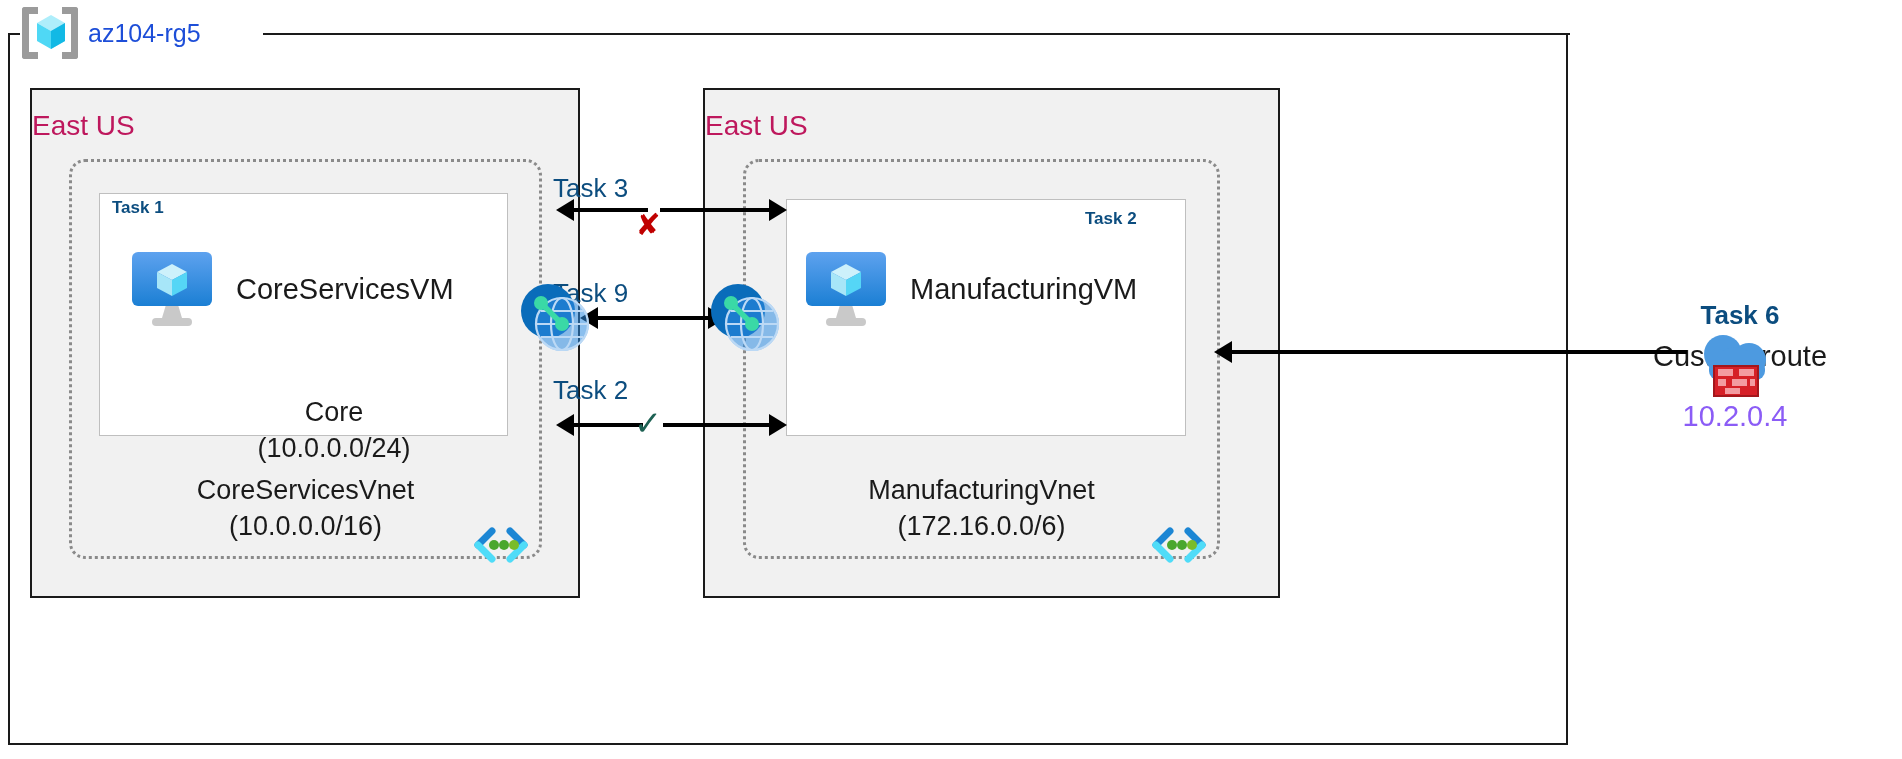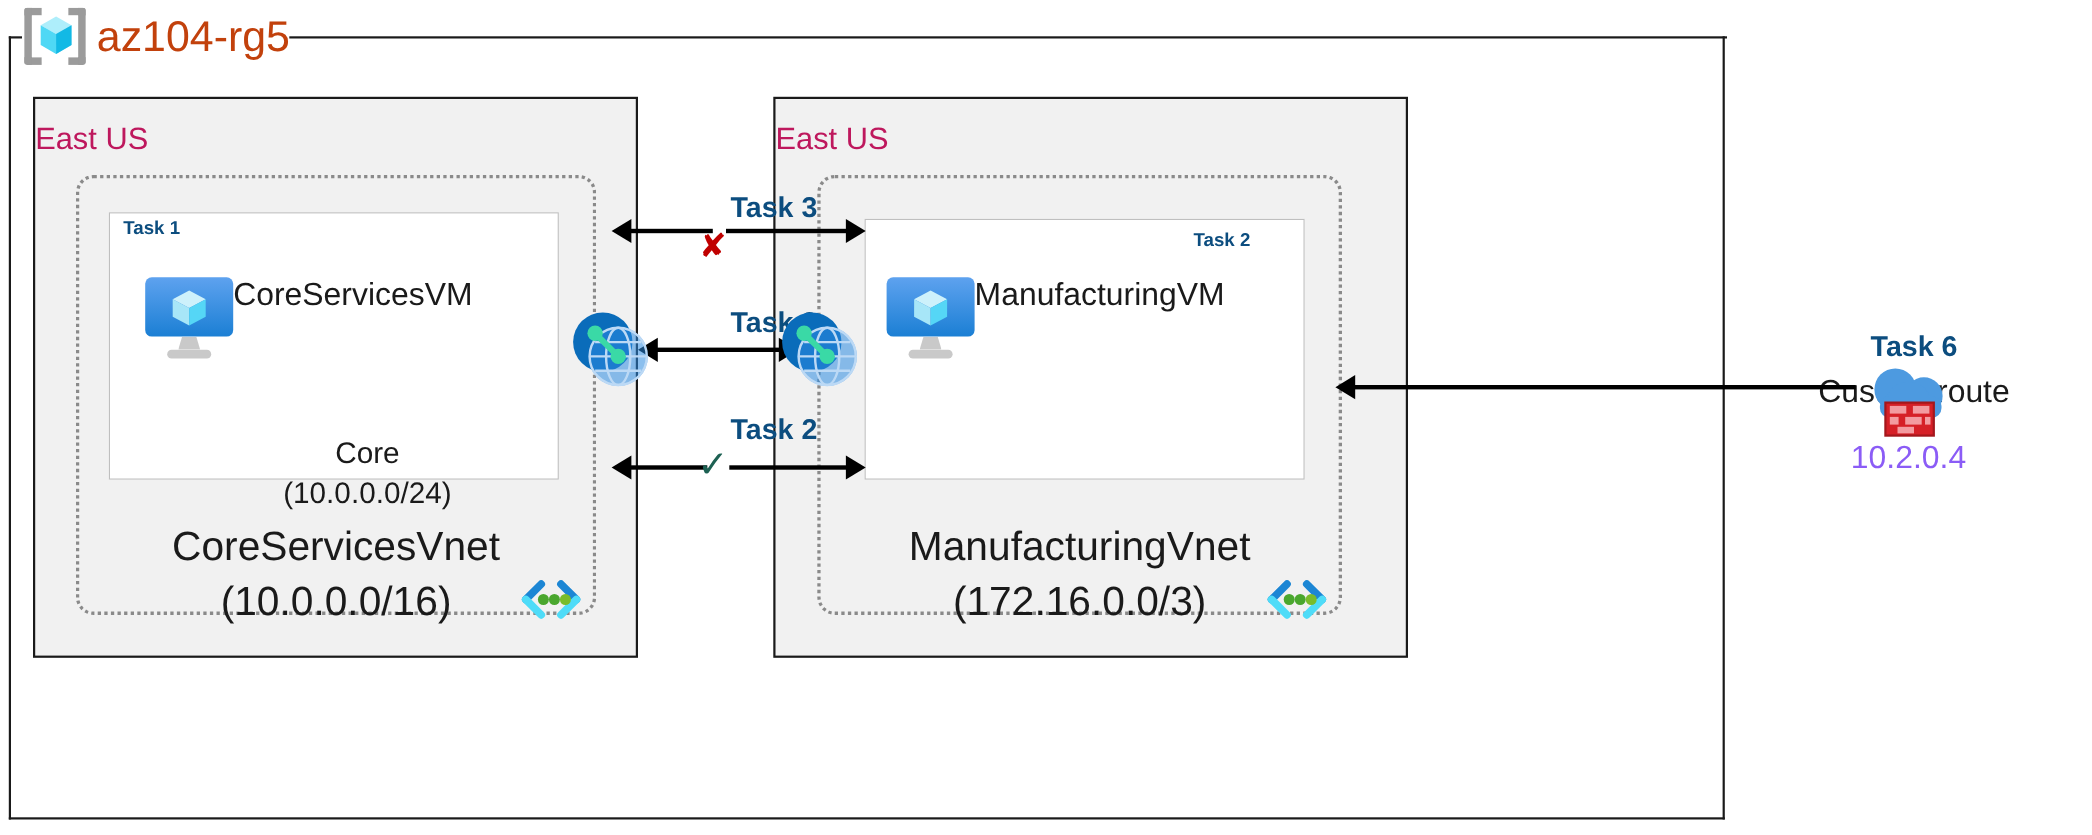--- a/index.html
+++ b/index.html
@@ -8,64 +8,64 @@
 
   .canvas{position:absolute;inset:0;}
 
   
   .rg-frame{position:absolute;left:8px;top:33px;width:1560px;height:712px;
             border:2px solid #1a1a1a;border-top:none;box-sizing:border-box;}
   .rg-top-left{position:absolute;left:8px;top:33px;width:12px;height:2px;background:#1a1a1a;}
   .rg-top-right{position:absolute;left:263px;top:33px;width:1307px;height:2px;background:#1a1a1a;}
 
   .rg-label{position:absolute;left:22px;top:5px;display:flex;align-items:center;gap:10px;height:56px;}
-  .rg-name{font-size:39px;color:#c2410c;line-height:1;white-space:nowrap;}
+  .rg-name{font-size:25px;color:#1d4ed8;line-height:1;white-space:nowrap;}
 
   
   .rg-icon{position:relative;width:56px;height:52px;}
   .rg-icon .brk{position:absolute;top:0;width:16px;height:52px;}
   .rg-icon .brk.l{left:0;border-left:7px solid #9b9b9b;border-top:7px solid #9b9b9b;
                   border-bottom:7px solid #9b9b9b;border-radius:3px 0 0 3px;box-sizing:border-box;}
   .rg-icon .brk.r{right:0;border-right:7px solid #9b9b9b;border-top:7px solid #9b9b9b;
                   border-bottom:7px solid #9b9b9b;border-radius:0 3px 3px 0;box-sizing:border-box;}
   .rg-icon svg{position:absolute;left:14px;top:7px;}
 
   
   .region{position:absolute;background:#f1f1f1;border:2px solid #1a1a1a;box-sizing:border-box;}
   .region-title{position:absolute;left:0;right:0;top:20px;text-align:left;
                 font-size:28px;color:#be185d;}
 
   
   .vnet{position:absolute;border:3px dotted #8a8a8a;border-radius:16px;box-sizing:border-box;}
-  .vnet-label{position:absolute;left:0;right:0;text-align:center;font-size:37px;
+  .vnet-label{position:absolute;left:0;right:0;text-align:center;font-size:27px;
               color:#1a1a1a;line-height:1.35;}
 
   
   .subnet{position:absolute;background:#ffffff;border:1.5px solid #bfbfbf;box-sizing:border-box;}
   .task-tag{position:absolute;font-size:17px;font-weight:bold;color:#0c4d7f;white-space:nowrap;}
   .subnet-net{position:absolute;left:0;right:0;text-align:center;font-size:27px;
               color:#1a1a1a;line-height:1.35;}
 
   
-  .vm-row{position:absolute;display:flex;align-items:flex-start;}
+  .vm-row{position:absolute;display:flex;align-items:center;gap:24px;}
   .vm-name{font-size:29px;color:#1a1a1a;white-space:nowrap;}
   .vm-icon{position:relative;width:80px;height:74px;flex:0 0 auto;}
   .vm-screen{position:absolute;left:0;top:0;width:80px;height:54px;border-radius:6px;
              background:linear-gradient(180deg,#5ea2ef 0%,#1b7fd4 100%);}
   .vm-neck{position:absolute;left:30px;top:54px;width:20px;height:12px;background:#c9c9c9;
            clip-path:polygon(18% 0,82% 0,100% 100%,0 100%);}
   .vm-base{position:absolute;left:20px;top:66px;width:40px;height:8px;border-radius:4px;background:#c9c9c9;}
   .vm-icon svg{position:absolute;left:24px;top:11px;}
 
   
   .code-glyph{position:absolute;width:62px;height:40px;}
 
   
-  .task-label{position:absolute;font-size:26px;font-weight:bold;color:#0c4d7f;
-              text-align:right;white-space:nowrap;}
+  .task-label{position:absolute;font-size:26px;font-weight:normal;color:#0c4d7f;
+              text-align:left;white-space:nowrap;}
   .mark{position:absolute;text-align:center;font-weight:bold;white-space:nowrap;}
   .mark.x{color:#c00000;font-size:30px;}
   .mark.check{color:#1d6153;font-size:34px;}
 
   .arrow-line{position:absolute;height:4px;background:#000;}
   .arrow-head{position:absolute;width:0;height:0;border-top:11px solid transparent;
               border-bottom:11px solid transparent;}
   .arrow-head.left{border-right:18px solid #000;}
   .arrow-head.right{border-left:18px solid #000;}
 
@@ -166,21 +166,21 @@
         <polygon points="1,9 16,17 16,33 1,25" fill="#a7e6f8"></polygon>
         <polygon points="31,9 16,17 16,33 31,25" fill="#55d6f6"></polygon>
       </svg>
     </div>
     <div class="vm-name">ManufacturingVM</div>
   </div>
 
 
   <div class="vnet-label" style="left:743px;top:472px;width:477px;">
     <span>ManufacturingVnet</span><br>
-    <span>(172.16.0.0/3)</span>
+    <span>(172.16.0.0/6)</span>
   </div>
 
   <svg class="code-glyph" style="left:1148px;top:525px;" viewBox="0 0 62 40">
     <g stroke-linecap="round" fill="none" stroke-width="7">
       <path d="M22 6 L8 20" stroke="#1c86d4"></path>
         <path d="M8 20 L22 34" stroke="#4fdcf8"></path>
       <path d="M40 6 L54 20" stroke="#1c86d4"></path>
         <path d="M54 20 L40 34" stroke="#4fdcf8"></path>
     </g>
     <circle cx="24" cy="20" r="5" fill="#4aa72e"></circle>

